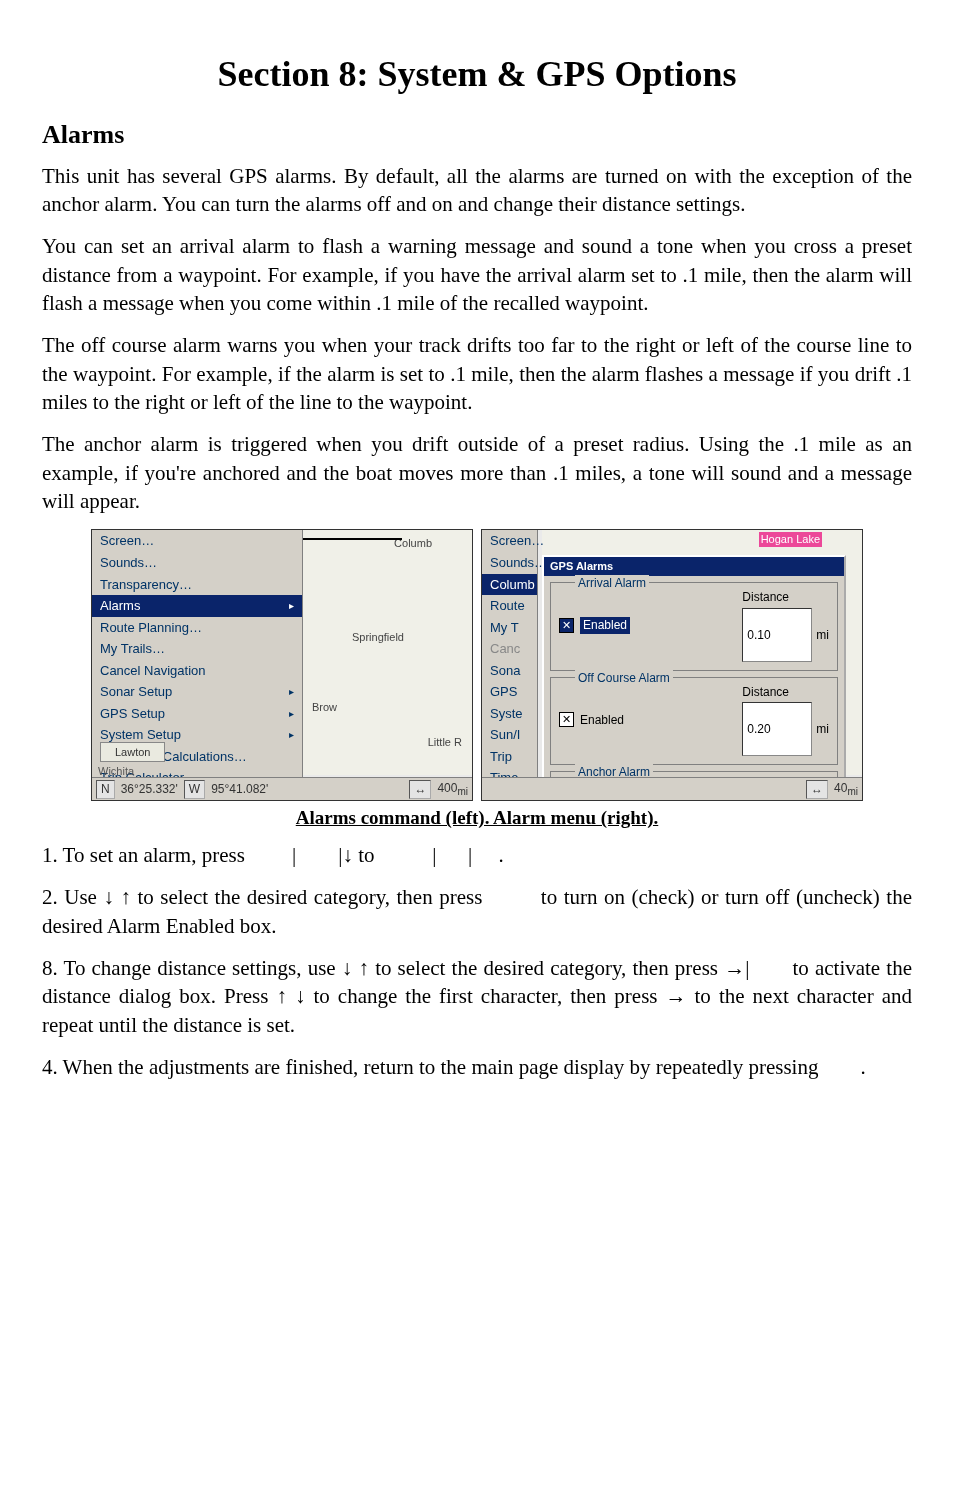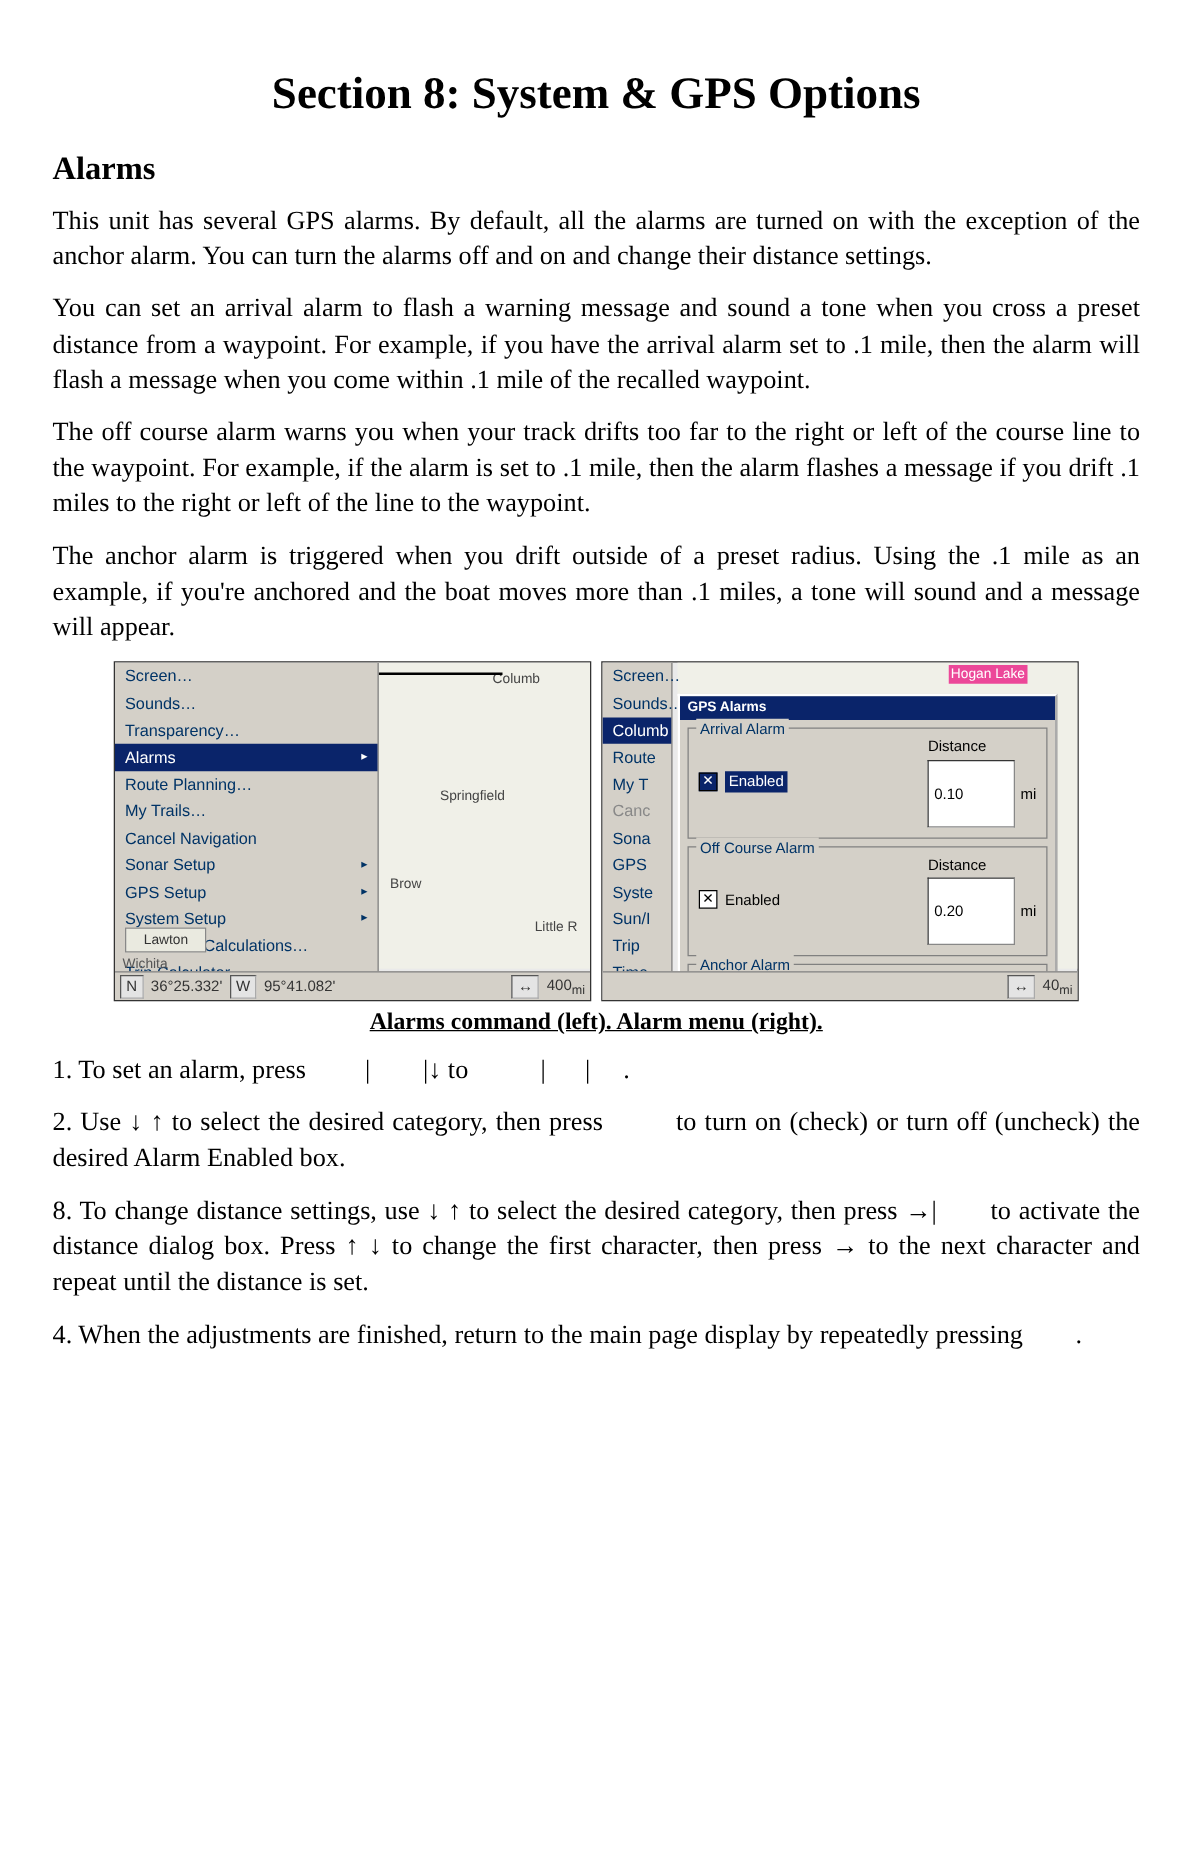--- a/index.html
+++ b/index.html
@@ -122,21 +122,21 @@
   }
   .fieldset {
     border: 1px solid #808080;
     margin: 6px;
     padding: 6px 8px 8px 8px;
     position: relative;
   }
   .legend {
     position: absolute;
     top: -8px;
-    left: 6px;
+    left: 24px;
     background: #d4d0c8;
     padding: 0 3px;
     color: #003366;
     font-size: 12px;
   }
   .row {
     display: flex;
     align-items: center;
     gap: 6px;
   }

